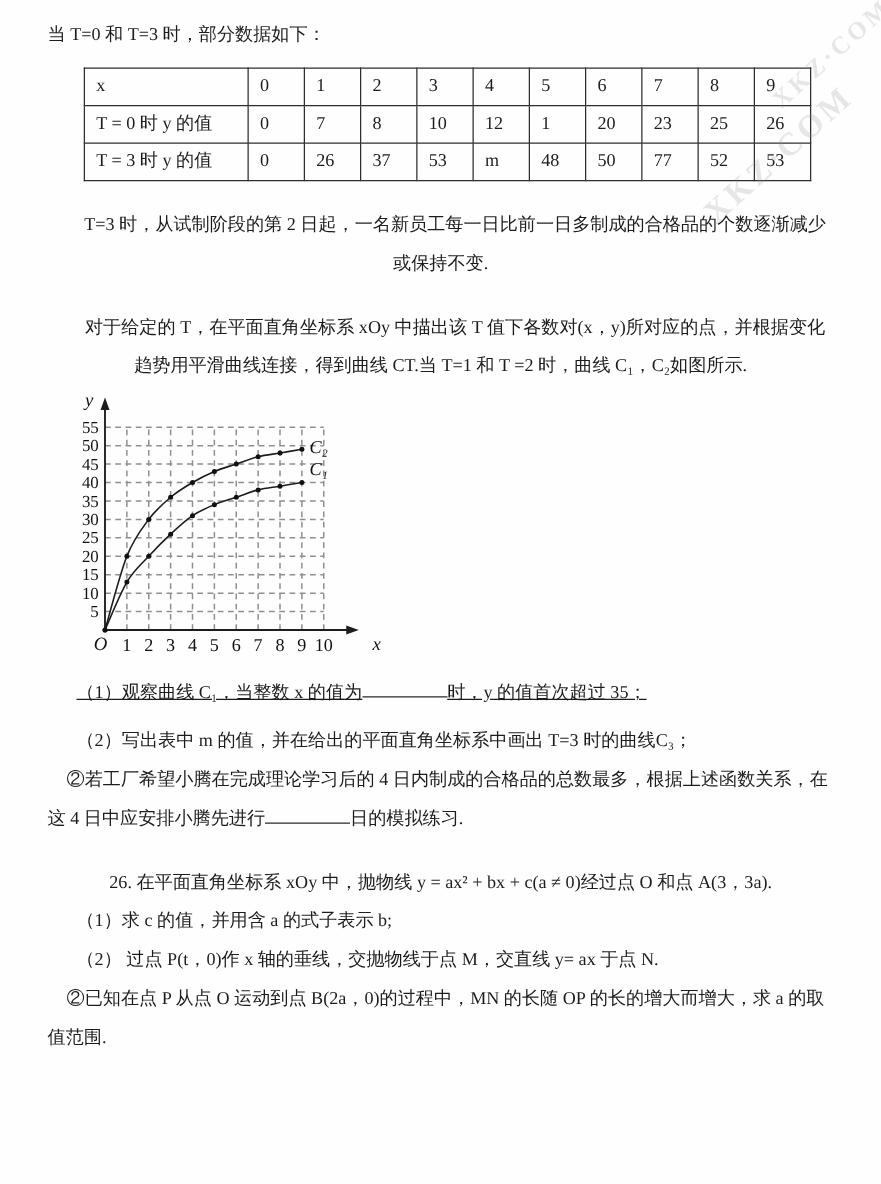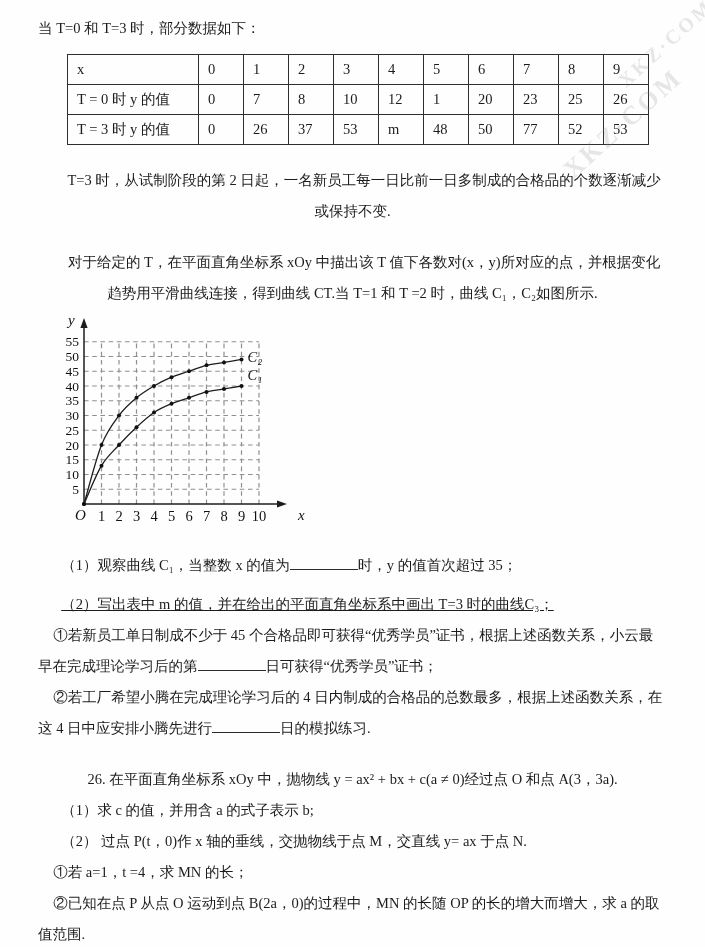--- a/index.html
+++ b/index.html
@@ -11,21 +11,21 @@
     background:#fefefe;
     color:#1c1c1c;
     font-family:"Liberation Serif","DejaVu Serif",serif;
     font-size:14.5px;
     line-height:31px;
     overflow:hidden;
   }
   p{margin:0;}
   .ind{text-indent:1.6em;}
   .ind-sm{text-indent:1.05em;}
-  .mt4{margin-top:20px;text-align:center;}  .mt6{margin-top:19px;}  .mt8{margin-top:8px;text-decoration:underline;}
+  .mt4{margin-top:20px;text-align:center;}  .mt6{margin-top:8px;text-decoration:underline;}  .mt8{margin-top:8px;}
 
   
   table.data{
     border-collapse:collapse;
     margin:10px 0 4px 29px;
     table-layout:fixed;
   }
   table.data td{
     border:1.4px solid #2e2e2e;
     height:29px;
@@ -204,23 +204,21 @@
         <circle cx="189.5" cy="75" r="2" class="curve-pt"></circle>
         <text x="195.5" y="69" class="clab">C₁</text>
       </svg>
   </div>
 
   <p class="ind mt6"><span>（1）观察曲线 C₁，当整数 x 的值为</span><span class="blank"></span><span>时，y 的值首次超过 35；</span></p>
 
   <p class="ind mt8">（2）写出表中 m 的值，并在给出的平面直角坐标系中画出 T=3 时的曲线C₃；</p>
 
 
-  <p class="ind-sm"><span>①若新员工单日制成不少于 45 个合格品即可获得“优秀学员”证书，根据上述函数关系，小云最早在完成理论学习后的第</span><span class="blank"></span><span>日可获得“优秀学员”证书；</span></p>
 
   <p class="ind-sm"><span>②若工厂希望小腾在完成理论学习后的 4 日内制成的合格品的总数最多，根据上述函数关系，在这 4 日中应安排小腾先进行</span><span class="blank"></span><span>日的模拟练习.</span></p>
 
   <p class="mt4">26. 在平面直角坐标系 xOy 中，抛物线 y = ax² + bx + c(a ≠ 0)经过点 O 和点 A(3，3a).</p>
   <p class="ind">（1）求 c 的值，并用含 a 的式子表示 b;</p>
   <p class="ind">（2） 过点 P(t，0)作 x 轴的垂线，交抛物线于点 M，交直线 y= ax 于点 N.</p>
-  <p class="ind-sm">①若 a=1，t =4，求 MN 的长；</p>
   <p class="ind-sm">②已知在点 P 从点 O 运动到点 B(2a，0)的过程中，MN 的长随 OP 的长的增大而增大，求 a 的取值范围.</p>
 
 </div>
 
 </body></html>

